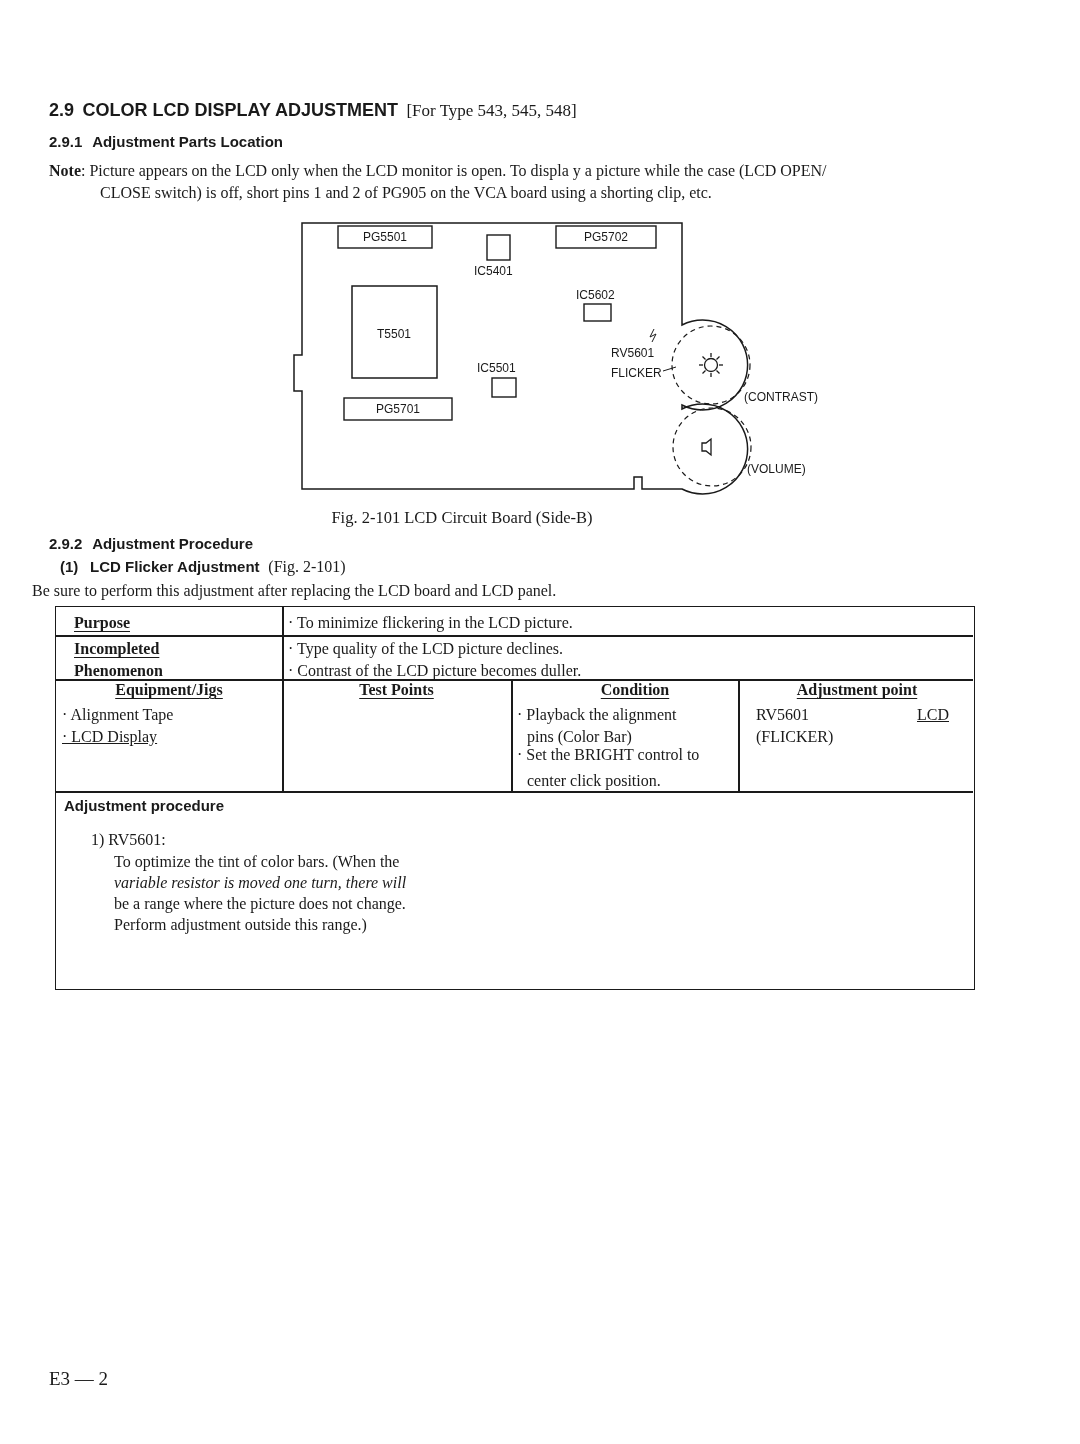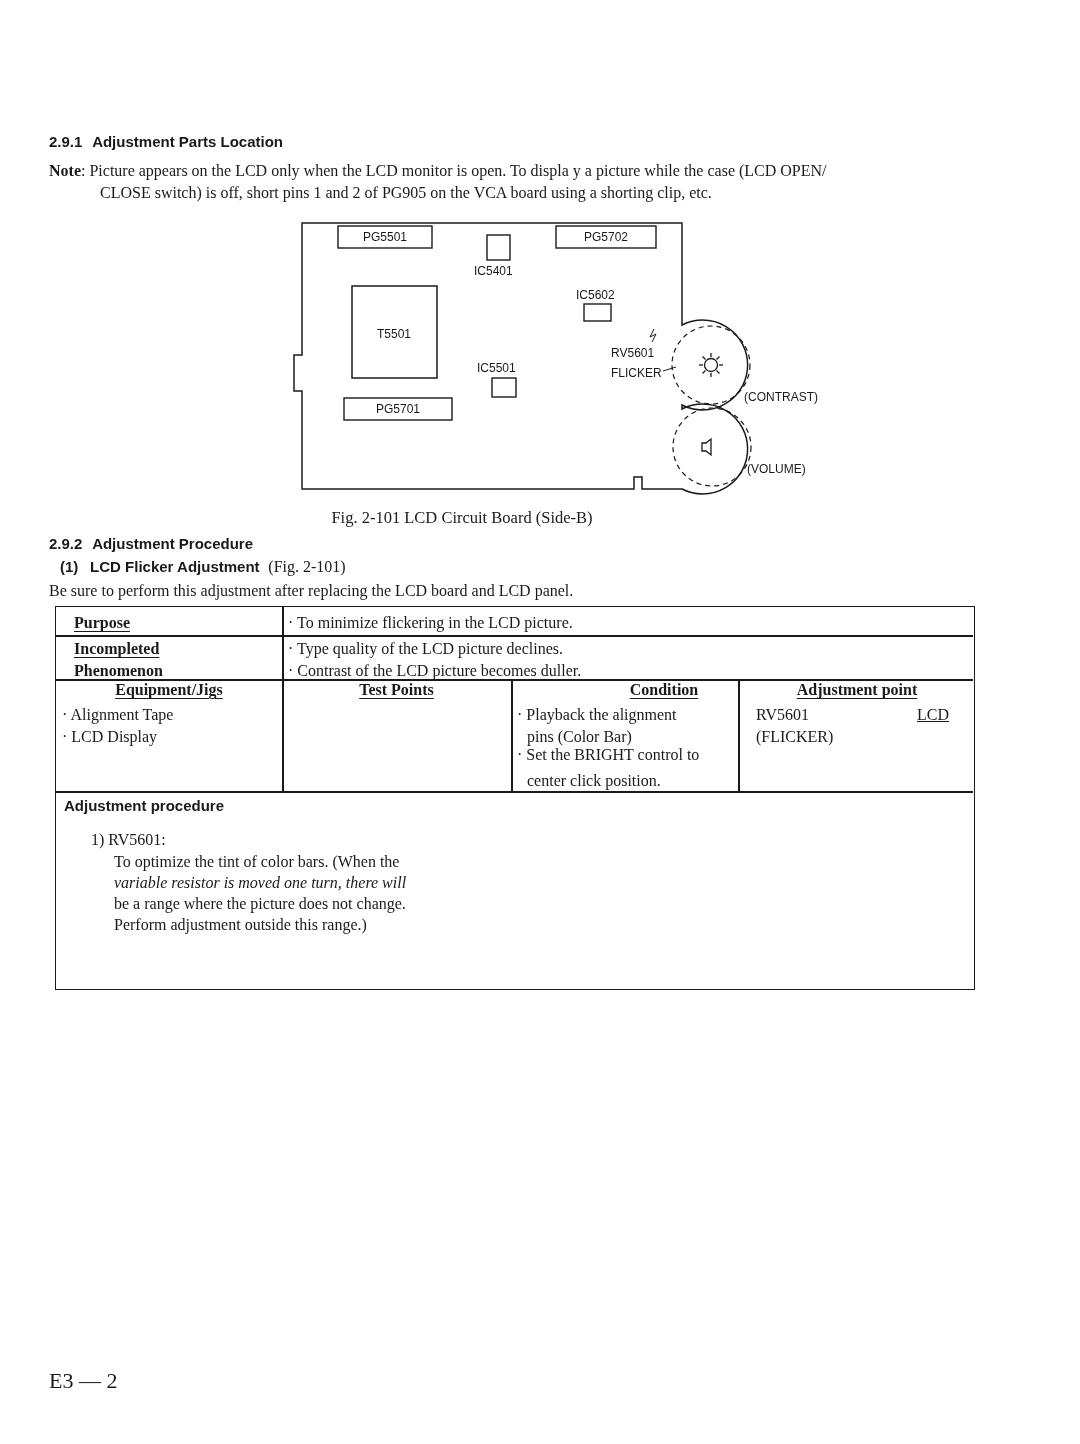--- a/index.html
+++ b/index.html
@@ -17,27 +17,32 @@
   .u { text-decoration:underline; text-underline-offset:3px; }
   .bold { font-weight:bold; }
   .hline { position:absolute; height:1.5px; background:#1a1a1a; }
   .vline { position:absolute; width:1.5px; background:#1a1a1a; }
   .bigbox { position:absolute; left:55px; top:606px; width:920px; height:384px;
             border:1.5px solid #1a1a1a; box-sizing:border-box; }
   .cellhead { position:absolute; text-align:center; font-size:16px; font-weight:bold; }
   .cellhead span { text-decoration:underline; text-underline-offset:3px; }
   .diag-label { font-family:"Liberation Sans", sans-serif; font-size:12px; }
   svg text { font-family:"Liberation Sans", sans-serif; font-size:12px; fill:#1a1a1a; }
-  .footer { font-size:22px; }
+  .footer { font-size:19px; }
 </style>
 </head>
 <body>
 
 <div class="page">
 
+  <div class="abs h1" style="left:49px; top:100px;">
+    <span class="sansb">2.9</span>
+    <span class="sansb" style="margin-left:4px;">COLOR LCD DISPLAY ADJUSTMENT</span>
+    <span class="serif" style="font-size:17px; font-weight:normal; margin-left:4px;">[For Type 543, 545, 548]</span>
+  </div>
 
   <div class="abs h2" style="left:49px; top:133px;">
     <span class="sansb">2.9.1</span>
     <span class="sansb" style="margin-left:6px;">Adjustment Parts Location</span>
   </div>
 
   <div class="abs body16" style="left:49px; top:160px;">
     <span class="bold">Note</span><span>: Picture appears on the LCD only when the LCD monitor is open. To displa y a picture while the case (LCD OPEN/</span>
   </div>
   <div class="abs body16" style="left:100px; top:182px;">CLOSE switch) is off, short pins 1 and 2 of PG905 on the VCA board using a shorting clip, etc.</div>
@@ -99,46 +104,46 @@
   <div class="abs h2" style="left:49px; top:535px;">
     <span class="sansb">2.9.2</span>
     <span class="sansb" style="margin-left:6px;">Adjustment Procedure</span>
   </div>
 
   <div class="abs" style="left:60px; top:558px; font-size:15px;">
     <span class="sansb">(1)</span>
     <span class="sansb" style="margin-left:8px;">LCD Flicker Adjustment</span>
     <span class="serif" style="font-size:16px; margin-left:5px;">(Fig. 2-101)</span>
   </div>
-  <div class="abs body16" style="left:49px; top:580px;font-family:Liberation Serif, serif;">Be sure to perform this adjustment after replacing the LCD board and LCD panel.</div>
+  <div class="abs body16" style="left:32px; top:580px;font-family:Liberation Serif, serif;">Be sure to perform this adjustment after replacing the LCD board and LCD panel.</div>
 
   <div class="bigbox">
 
     <div class="hline" style="left:0; top:28px; width:917px;"></div>
     <div class="hline" style="left:0; top:72px; width:917px;"></div>
     <div class="hline" style="left:0; top:184px; width:917px;"></div>
     <div class="vline" style="left:226px; top:0; height:184px;"></div>
     <div class="vline" style="left:455px; top:72px; height:112px;"></div>
     <div class="vline" style="left:682px; top:72px; height:112px;"></div>
 
     <div class="abs body16 bold u" style="left:18px; top:5px;">Purpose</div>
     <div class="abs body16" style="left:232px; top:5px;">· To minimize flickering in the LCD picture.</div>
 
     <div class="abs body16 bold u" style="left:18px; top:31px;">Incompleted</div>
     <div class="abs body16 bold u" style="left:18px; top:53px;">Phenomenon</div>
     <div class="abs body16" style="left:232px; top:31px;">· Type quality of the LCD picture declines.</div>
     <div class="abs body16" style="left:232px; top:53px;">· Contrast of the LCD picture becomes duller.</div>
 
     <div class="cellhead serif" style="left:0; top:74px; width:226px;"><span>Equipment/Jigs</span></div>
     <div class="cellhead serif" style="left:226px; top:74px; width:229px;"><span>Test Points</span></div>
-    <div class="cellhead serif" style="left:481px; top:74px; width:254px;"><span>Condition</span></div>
+    <div class="cellhead serif" style="left:452px; top:74px; width:254px;"><span>Condition</span></div>
     <div class="cellhead serif" style="left:682px; top:74px; width:238px;"><span>Adjustment point</span></div>
 
     <div class="abs body16" style="left:6px; top:97px;">· Alignment Tape</div>
-    <div class="abs body16" style="left:6px; top:119px;">· LCD Display</div>
+    <div class="abs body16" style="left:6px; top:119px;text-decoration:underline;">· LCD Display</div>
 
     <div class="abs body16" style="left:461px; top:97px;">· Playback the alignment</div>
     <div class="abs body16" style="left:471px; top:119px;">pins (Color Bar)</div>
     <div class="abs body16" style="left:461px; top:137px;">· Set the BRIGHT control to</div>
     <div class="abs body16" style="left:471px; top:163px;">center click position.</div>
 
     <div class="abs body16" style="left:700px; top:97px;">RV5601</div>
     <div class="abs body16" style="left:861px; top:97px;text-decoration:underline;">LCD</div>
     <div class="abs body16" style="left:700px; top:119px;">(FLICKER)</div>
 

